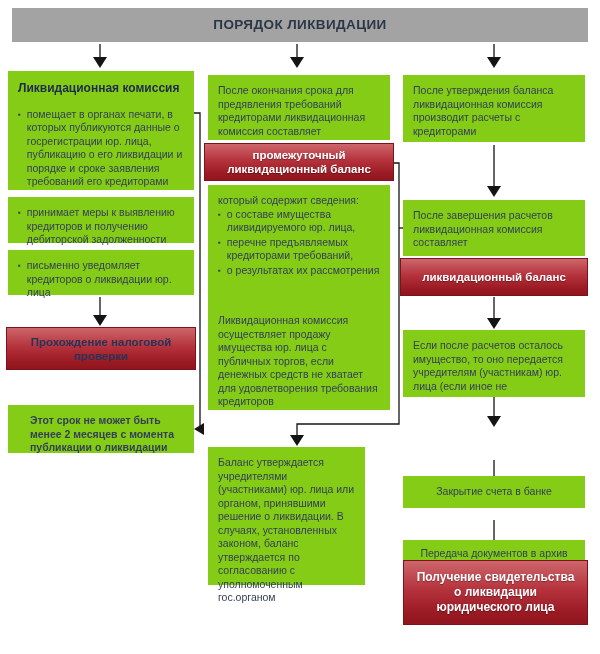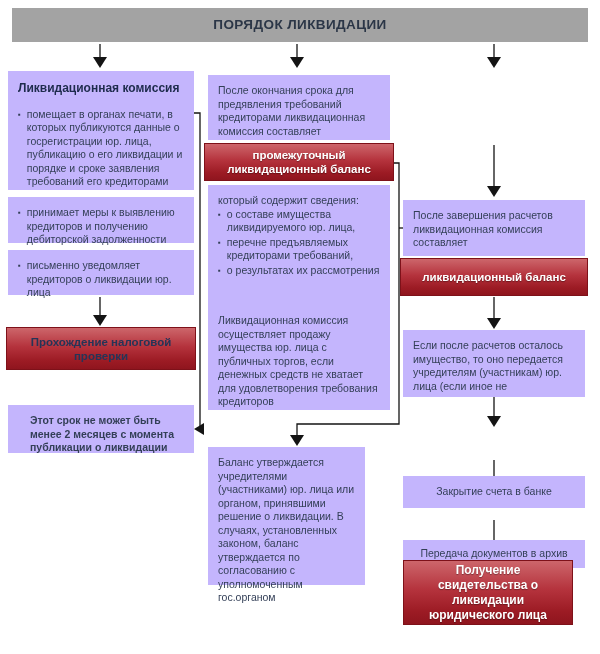--- a/index.html
+++ b/index.html
@@ -1,21 +1,21 @@
 <!DOCTYPE html>
 <html><head>
 <meta charset="utf-8">
 <style>
   html,body{margin:0;padding:0;background:#fff;}
   .canvas{
     position:relative;width:600px;height:654px;background:#ffffff;overflow:hidden;
     font-family:"Liberation Sans","DejaVu Sans",sans-serif;
   }
   .box{
-    position:absolute;background:#c4b5fd;color:#333f57;
+    position:absolute;background:#84cc16;color:#333f57;
     font-size:10.5px;line-height:13.5px;box-sizing:border-box;
     padding:9px 8px 6px 10px;
   }
   .header-bar{
     position:absolute;left:12px;top:8px;width:576px;height:34px;
     background:#a3a3a3;color:#2b3647;font-weight:bold;font-size:13.5px;
     letter-spacing:.4px;text-align:center;line-height:34px;
   }
   .box-title{font-size:12px;font-weight:bold;color:#1e2b4d;margin:2px 0 12px 0;}
   .bullet{display:flex;margin:0 0 1px 0;}
@@ -127,26 +127,27 @@
     </div>
     <div class="bullet">
       <span>о результатах их рассмотрения</span>
     </div>
   </div>
 
   <div class="box" style="left:208px;top:305px;width:182px;height:105px;">Ликвидационная комиссия осуществляет продажу имущества юр. лица с публичных торгов, если денежных средств не хватает для удовлетворения требования кредиторов</div>
 
   <div class="box" style="left:208px;top:447px;width:157px;height:138px;">Баланс утверждается учредителями (участниками) юр. лица или органом, принявшими решение о ликвидации. В случаях, установленных законом, баланс утверждается по согласованию с уполномоченным гос.органом</div>
 
+  <div class="box" style="left:403px;top:75px;width:182px;height:67px;">После утверждения баланса ликвидационная комиссия производит расчеты с кредиторами</div>
 
   <div class="box" style="left:403px;top:200px;width:182px;height:56px;">После завершения расчетов ликвидационная комиссия составляет</div>
 
   <div class="red" style="left:400px;top:258px;width:188px;height:38px;">ликвидационный баланс</div>
 
   <div class="box" style="left:403px;top:330px;width:182px;height:67px;">Если после расчетов осталось имущество, то оно передается учредителям (участникам) юр. лица (если иное не</div>
 
   <div class="box center-text" style="left:403px;top:428px;width:182px;height:32px;">Закрытие счета в банке</div>
 
   <div class="box center-text" style="left:403px;top:492px;width:182px;height:28px;">Передача документов в архив</div>
 
-  <div class="red" style="left:403px;top:560px;width:170px;height:65px;font-size:12px;line-height:15px;">Получение свидетельства о ликвидации юридического лица</div>
+  <div class="red" style="left:403px;top:560px;width:185px;height:65px;font-size:12px;line-height:15px;">Получение свидетельства о ликвидации юридического лица</div>
 
 </div>
 
 </body></html>

